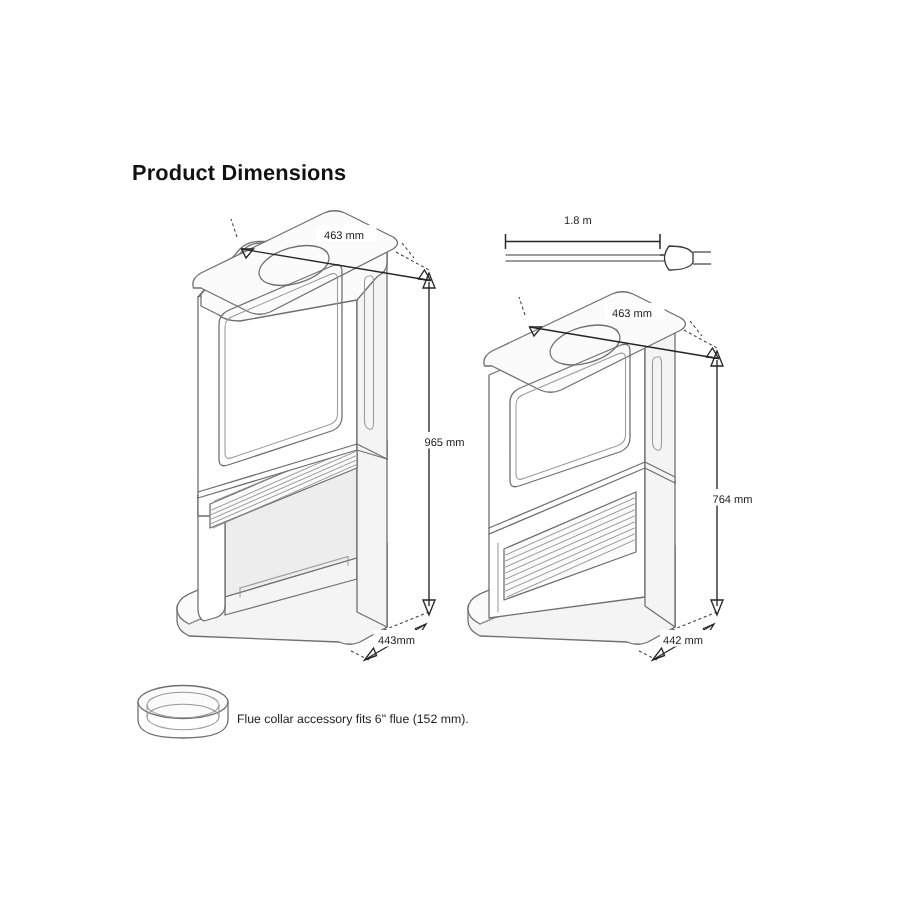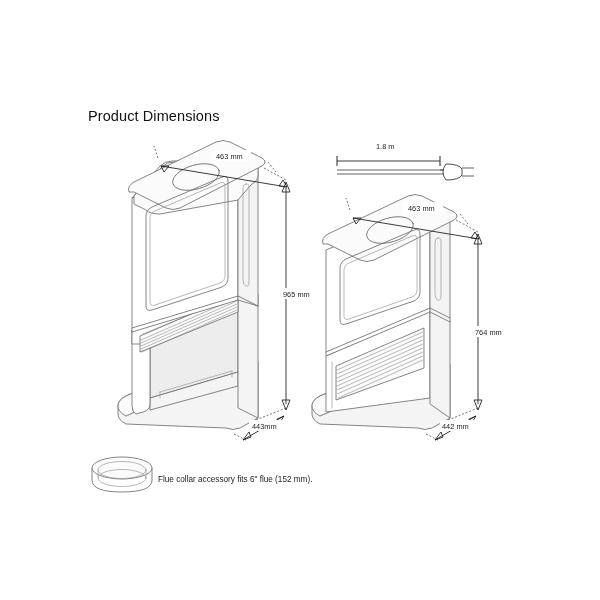--- a/index.html
+++ b/index.html
@@ -20,21 +20,21 @@
     left: 0; top: 0;
     width: 600px;
     height: 600px;
     background: #ffffff;
   }
   #page-title {
     position: absolute;
     left: 88px;
     top: 108px;
     font-size: 14.5px;
-    font-weight: normal;
+    font-weight: bold;
     letter-spacing: 0.1px;
     color: #111111;
     white-space: nowrap;
   }
   #drawing {
     position: absolute;
     left: 0; top: 0;
   }
   .dim-text {
     font-family: "Liberation Sans", sans-serif;

